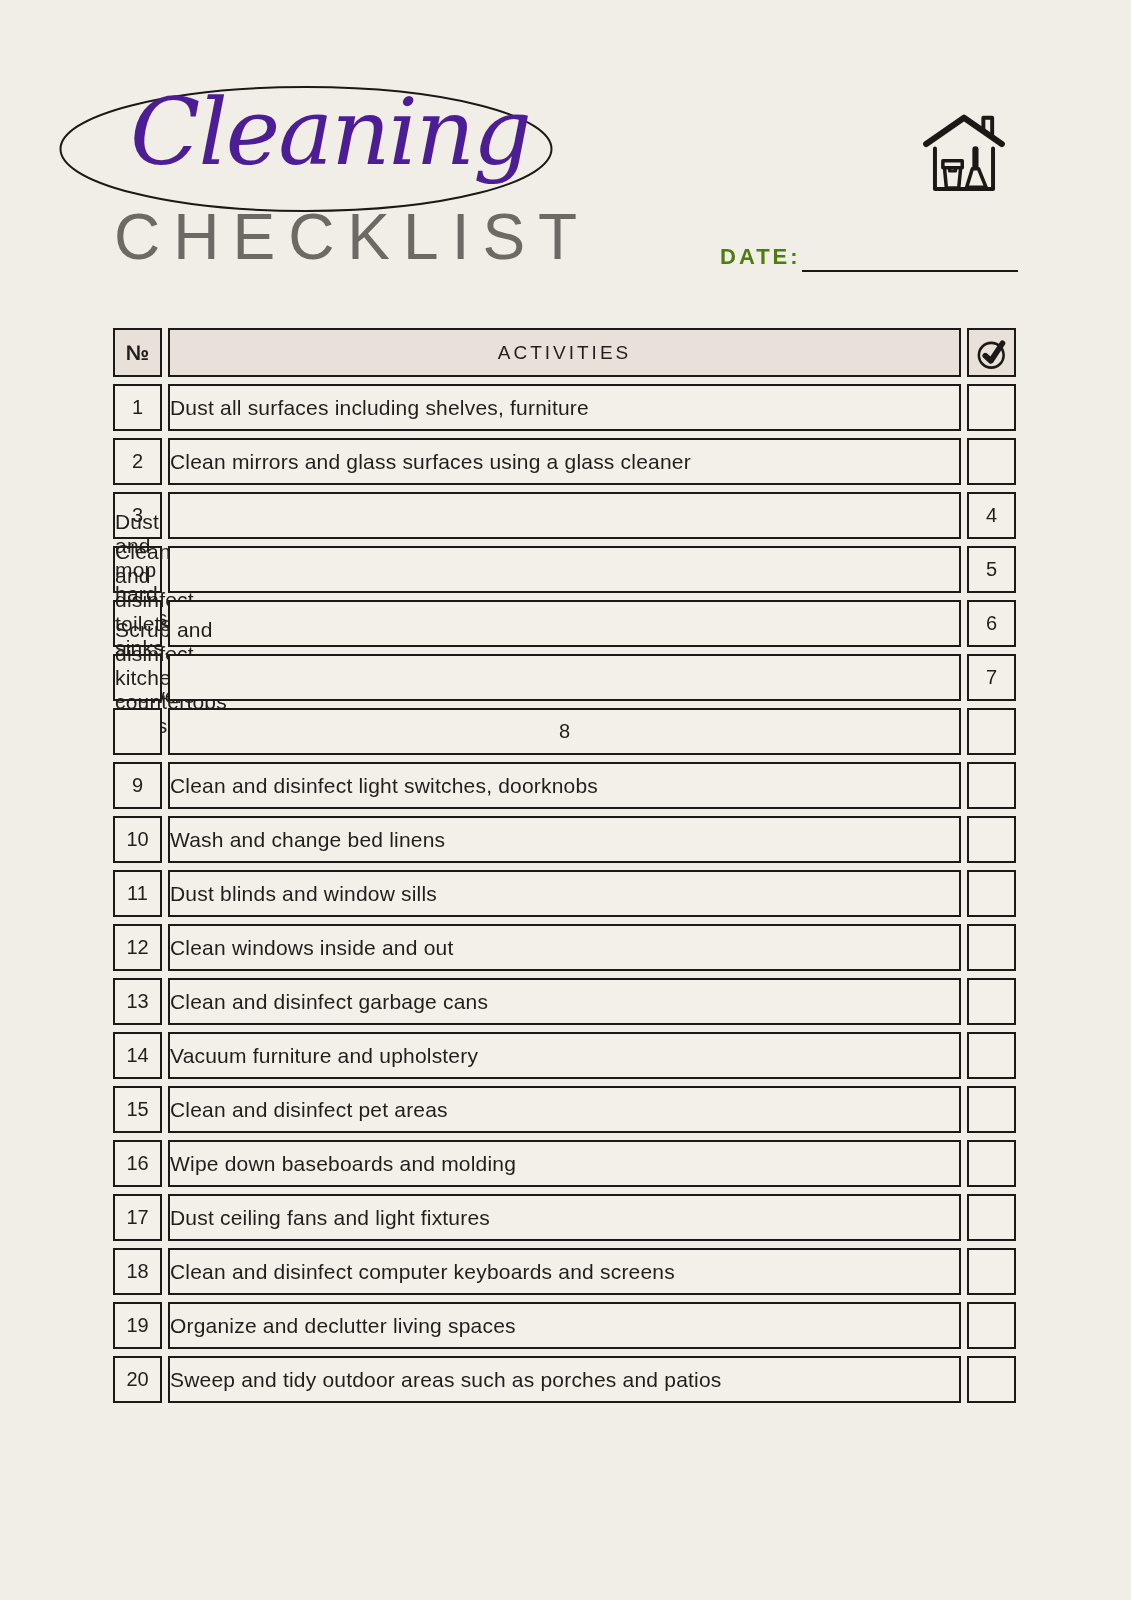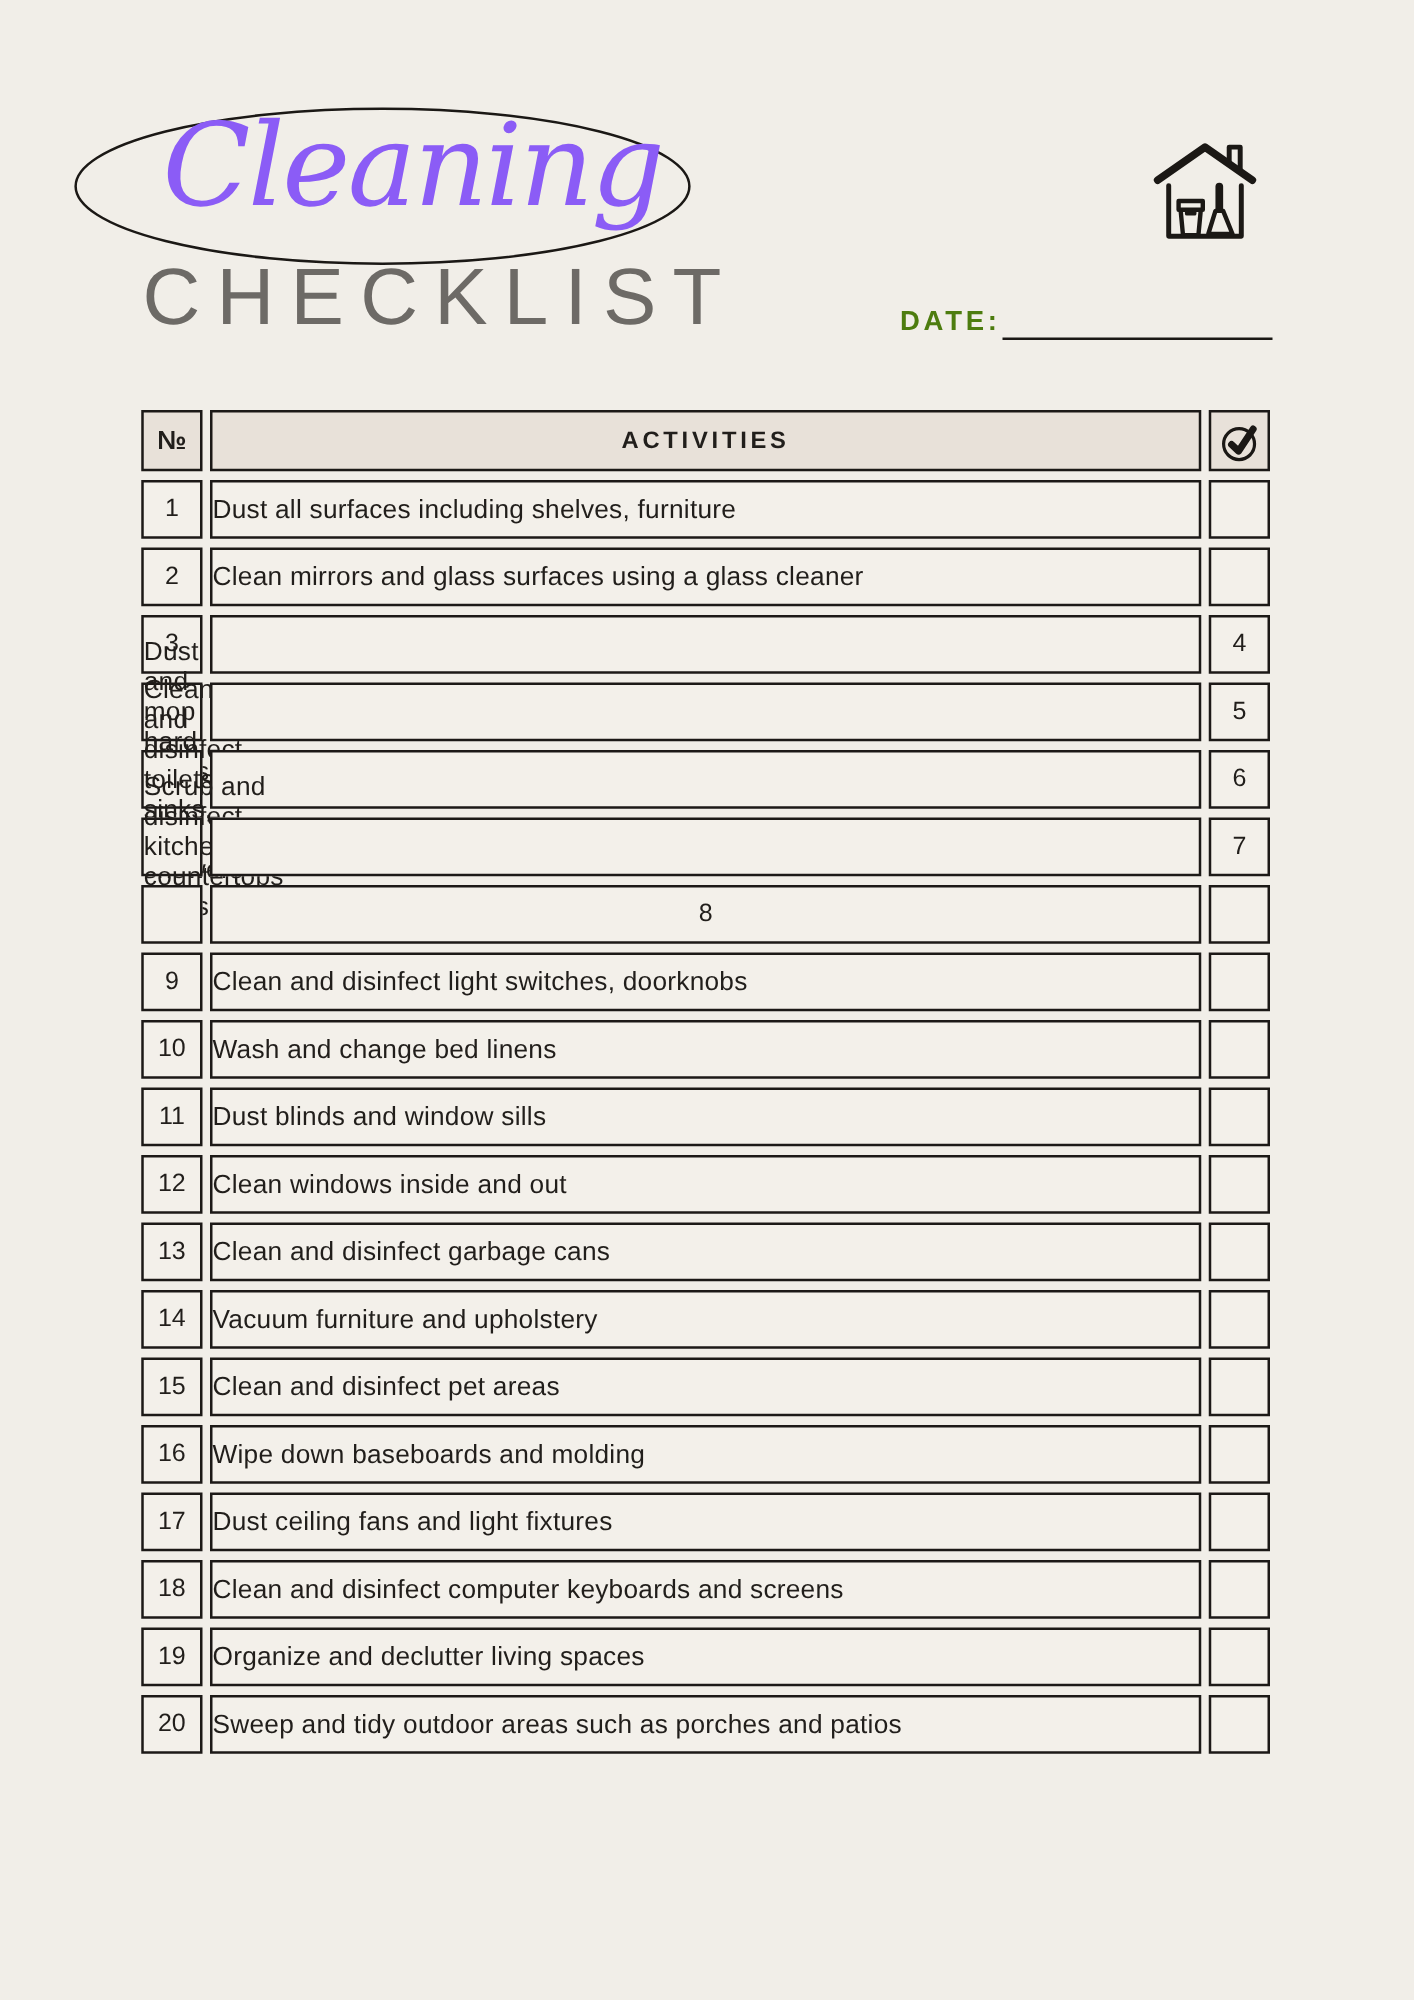--- a/index.html
+++ b/index.html
@@ -7,21 +7,21 @@
     width:1131px;height:1600px;position:relative;
     background:#f1eee8;
     font-family:"Liberation Sans",sans-serif;
     color:#211e1b;overflow:hidden;
   }
   .hdr{position:absolute;left:0;top:0;width:1131px;height:328px;}
   .title-ellipse{position:absolute;left:58px;top:84px;width:496px;height:130px;}
   .title-script{
     position:absolute;left:100px;top:58px;width:460px;height:150px;
     font-family:"DejaVu Serif",serif;font-style:italic;font-weight:400;
-    font-size:92px;line-height:150px;letter-spacing:-2px;color:#8b5cf6;
+    font-size:92px;line-height:150px;letter-spacing:-2px;color:#4c1d95;
     text-align:center;white-space:nowrap;
   }
   .title-sub{
     position:absolute;left:114px;top:200px;
     font-size:64px;letter-spacing:13px;color:#6d6a66;font-weight:400;
     white-space:nowrap;
   }
   .house-icon{position:absolute;left:920px;top:104px;width:88px;height:96px;}
   .date-label{
     position:absolute;left:720px;top:244px;
@@ -37,21 +37,21 @@
     column-gap:6px;row-gap:7px;
   }
   .cell{
     box-sizing:border-box;border:2px solid #1c1917;background:#f3f0ea;
     display:flex;align-items:center;height:47px;
   }
   .hcell{background:#e8e1d9;height:49px;}
   .num{justify-content:center;font-size:20px;}
   .act{font-size:21px;letter-spacing:.2px;}
   .numhdr{font-weight:bold;font-size:21px;}
-  .acthdr{justify-content:center;font-weight:bold;font-size:19px;letter-spacing:3px;}
+  .acthdr{justify-content:center;font-weight:normal;font-size:19px;letter-spacing:3px;}
   .chkhdr{justify-content:center;}
   svg.lineart{stroke:#1b1815;fill:none;stroke-linecap:round;stroke-linejoin:round;}
 </style>
 </head>
 <body>
 
 <div class="hdr">
 
   <svg class="title-ellipse" viewBox="0 0 496 130">
     <ellipse cx="248" cy="65" rx="245.5" ry="62" fill="none" stroke="#1b1815" stroke-width="2"></ellipse>

